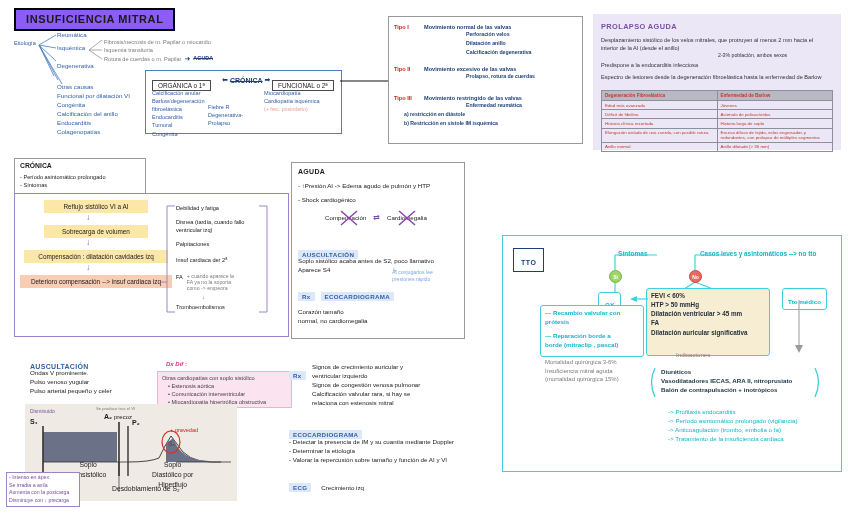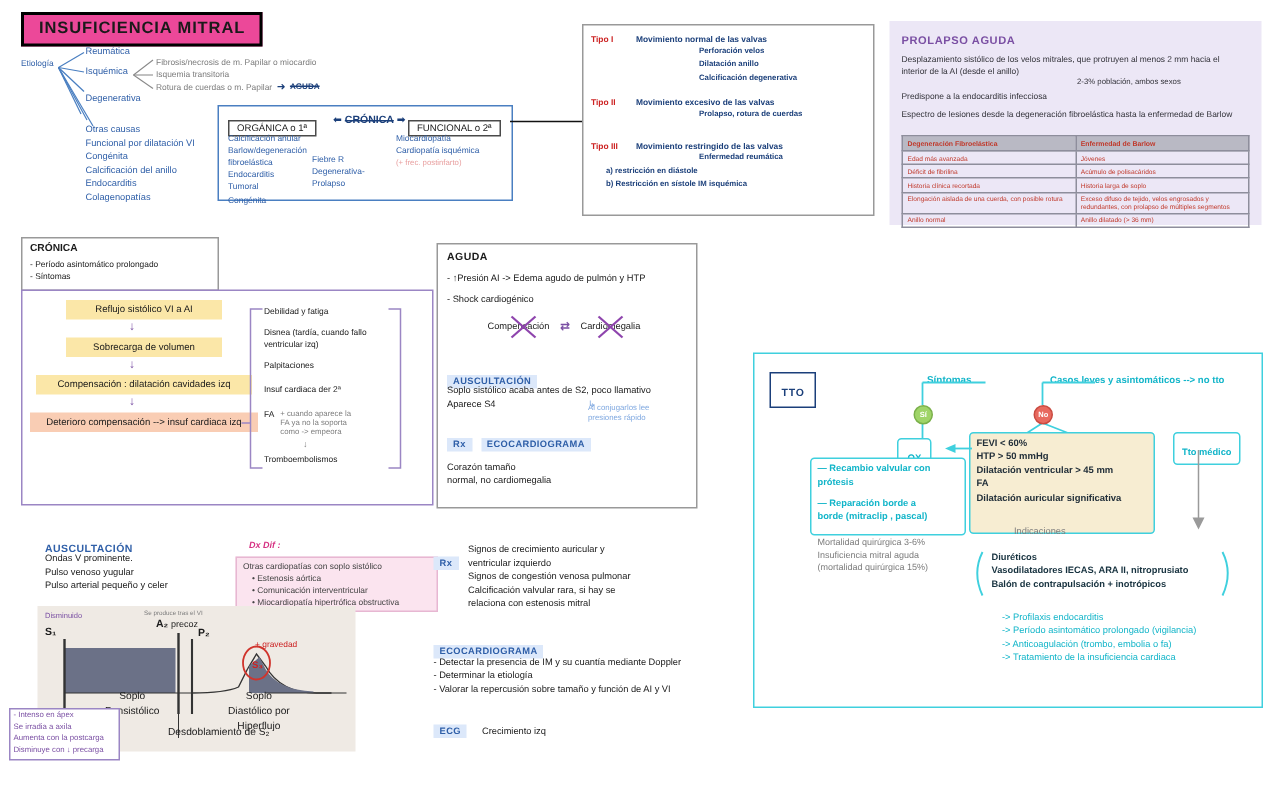--- a/index.html
+++ b/index.html
@@ -1,20 +1,20 @@
 <!DOCTYPE html>
 <html><head>
 <meta charset="utf-8">
 <style>
   html,body{margin:0;padding:0;background:#fff;}
   body{width:848px;height:530px;position:relative;overflow:hidden;
        font-family:"Liberation Sans","DejaVu Sans",sans-serif;color:#1a1a1a;}
   .abs{position:absolute;}
   .ttl-box{border:2px solid #000;padding:3px 10px 4px 10px;font-weight:bold;
-           font-size:11px;letter-spacing:.6px;display:inline-block;background:#ec4899;text-align:right;}
+           font-size:11px;letter-spacing:.6px;display:inline-block;background:#8b5cf6;text-align:right;}
   .tiny{font-size:5.2px;}
   .t6{font-size:5.6px;}
   .t65{font-size:6.2px;}
   .t7{font-size:6.8px;}
   .bold{font-weight:bold;}
   .blue{color:#2f5fa8;}
   .dblue{color:#1b3f7a;}
   .cyan{color:#12b5c9;}
   .purple{color:#7a4fa3;}
   .red{color:#cc2222;}

